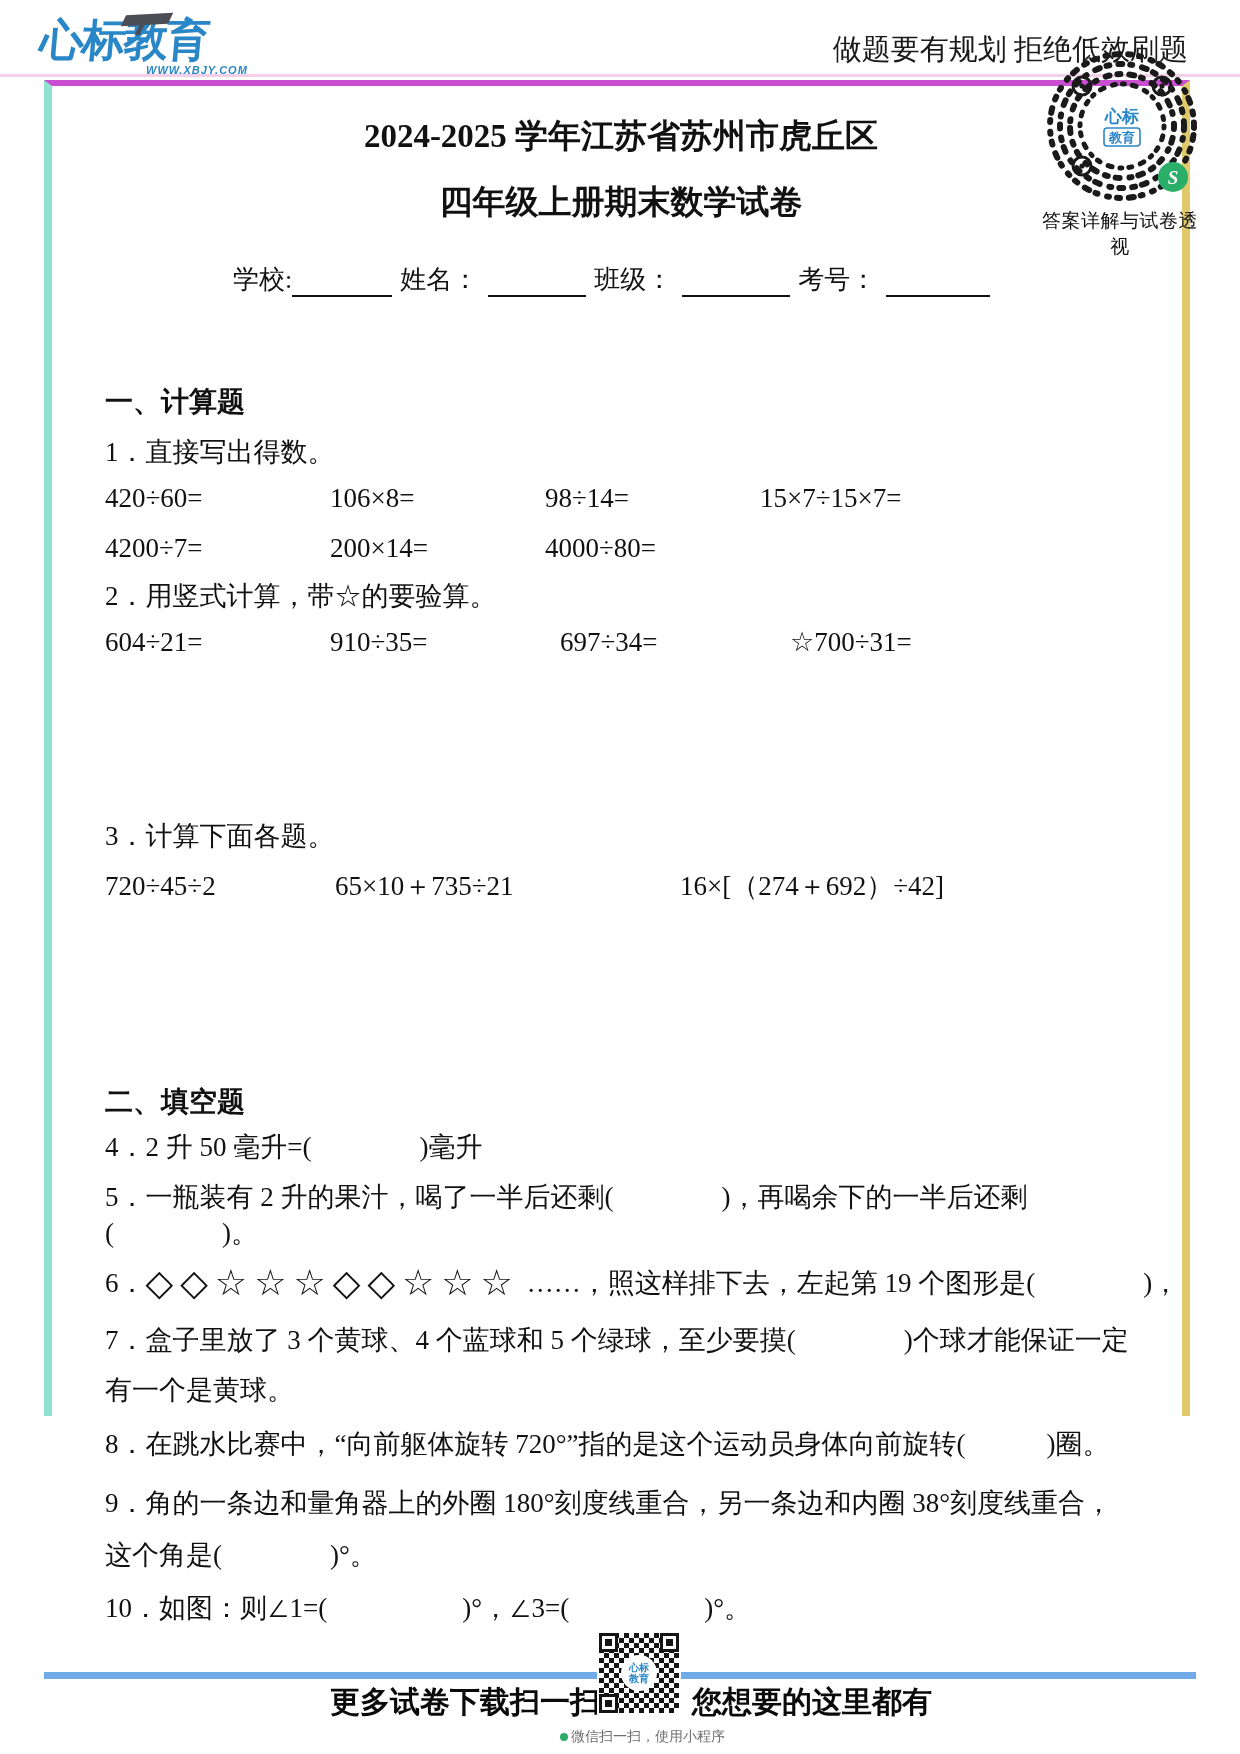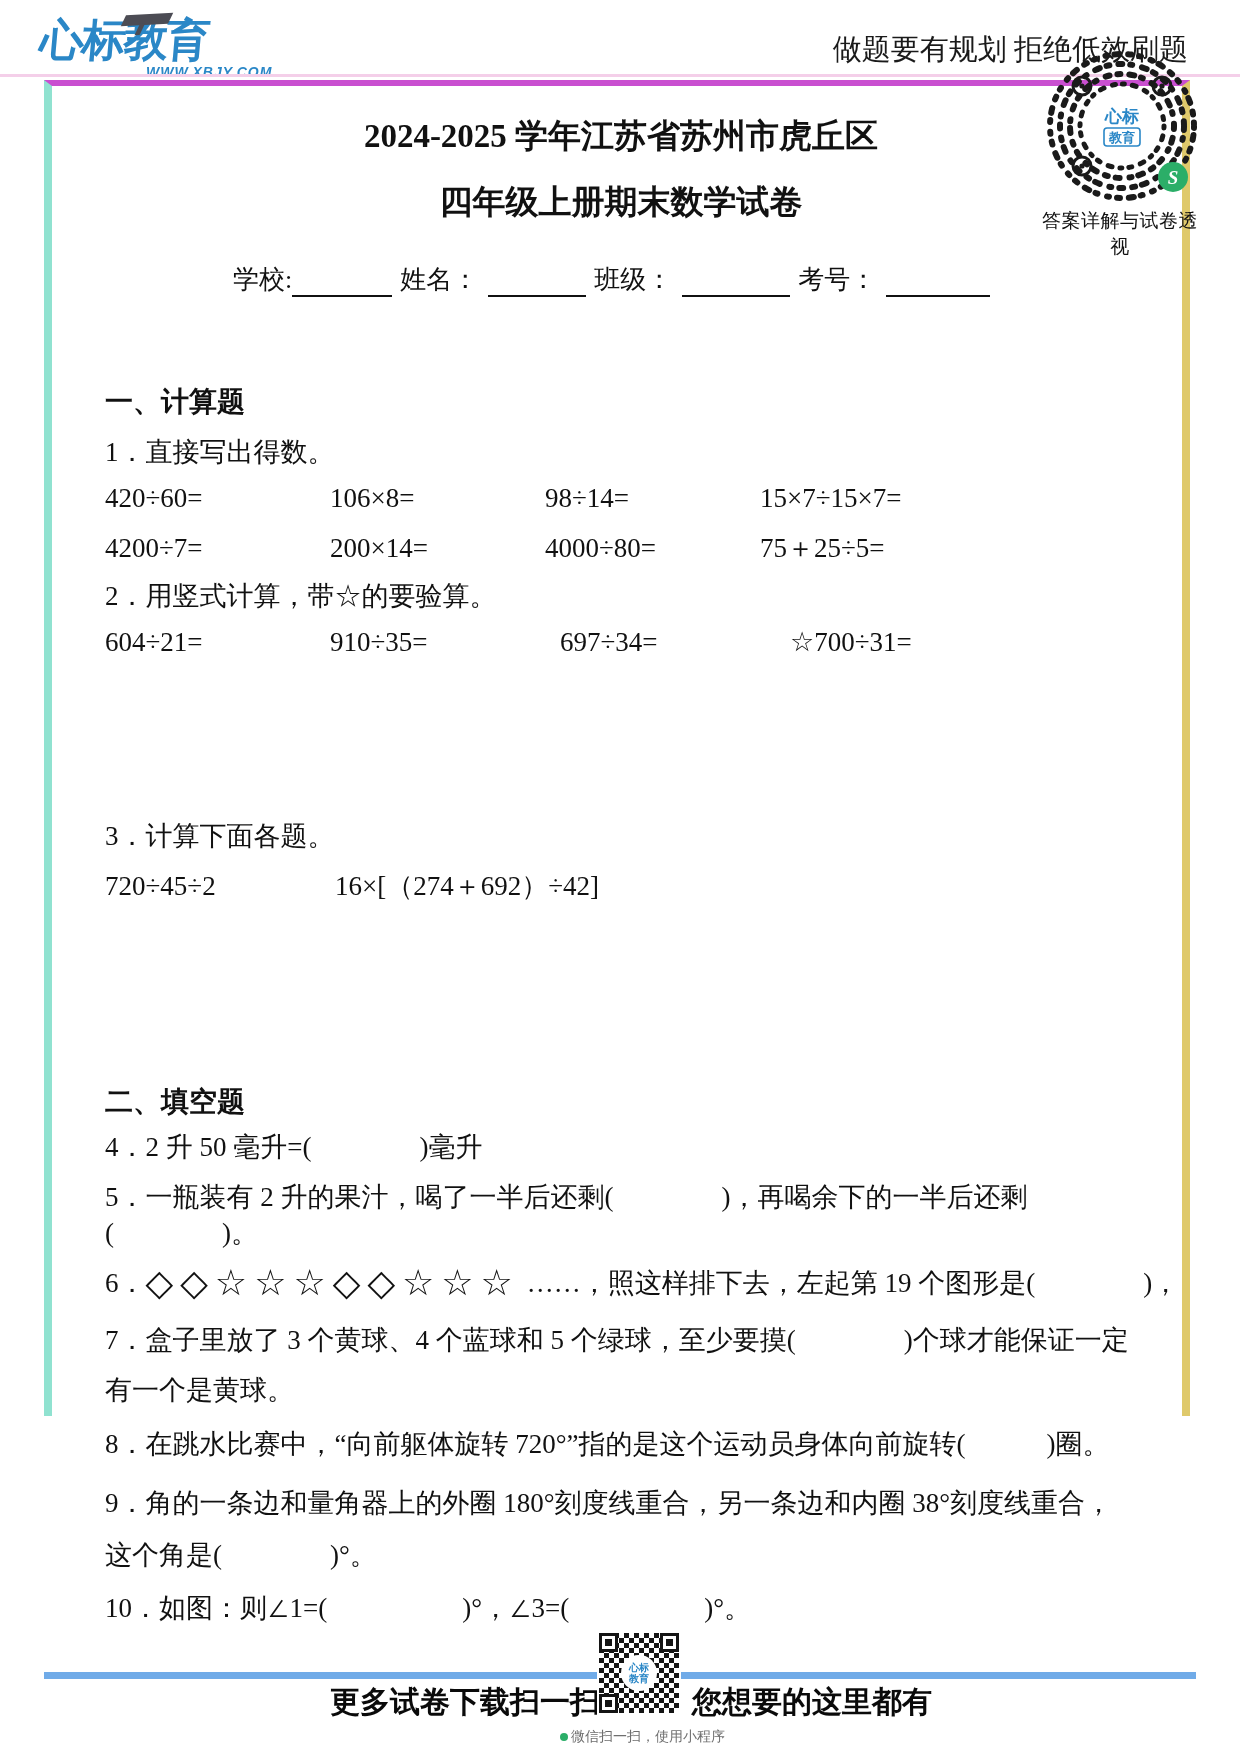--- a/index.html
+++ b/index.html
@@ -10,21 +10,21 @@
   
   .logo{position:absolute;left:40px;top:10px;width:230px;height:64px;}
   .logo-text{
     font-family:"Liberation Sans", sans-serif;font-weight:bold;font-size:44px;
     color:#2a87c7;letter-spacing:-2px;transform:skewX(-5deg);display:inline-block;line-height:60px;
   }
   .cap{position:absolute;left:84px;top:4px;width:46px;height:11px;background:#4c4c54;
        transform:skewX(-28deg) rotate(-3deg);}
   .cap::after{content:"";position:absolute;left:18px;top:9px;width:5px;height:12px;background:#4c4c54;}
   .logo-url{position:absolute;left:106px;top:54px;font-family:"Liberation Sans",sans-serif;
-    font-size:14px;font-style:italic;font-weight:bold;color:#2a87c7;letter-spacing:1px;}
+    font-size:11px;font-style:italic;font-weight:bold;color:#2a87c7;letter-spacing:1px;}
   .slogan{position:absolute;right:52px;top:30px;font-size:29px;color:#1a1a1a;}
   .header-rule{position:absolute;left:0;top:74px;width:1240px;height:3px;background:#f4cfe9;}
 
   
   .box{
     position:absolute;left:44px;top:80px;width:1146px;height:1336px;box-sizing:border-box;
     border-top:6px solid #c94fd0;border-left:8px solid #90e2d0;border-right:8px solid #dfc96b;
   }
   .box-content{padding:0 45px 0 53px;font-size:27px;}
 
@@ -118,32 +118,32 @@
       <div class="eq-row r1">
         <span>420÷60=</span>
         <span>106×8=</span>
         <span>98÷14=</span>
         <span>15×7÷15×7=</span>
       </div>
       <div class="eq-row r2">
         <span>4200÷7=</span>
         <span>200×14=</span>
         <span>4000÷80=</span>
-        <span>75＋25÷5=</span>
       </div>
       <div class="prompt p2">2．用竖式计算，带☆的要验算。</div>
       <div class="eq-row r3">
         <span>604÷21=</span>
         <span>910÷35=</span>
         <span>697÷34=</span>
         <span>☆700÷31=</span>
       </div>
       <div class="prompt p3">3．计算下面各题。</div>
       <div class="eq-row r4">
         <span>720÷45÷2</span>
+        <span>65×10＋735÷21</span>
         <span>16×[（274＋692）÷42]</span>
       </div>
 
       <div class="sec-heading sec2-heading">二、填空题</div>
       <div class="fill-line q4">4．2 升 50 毫升=(　　　　)毫升</div>
       <div class="fill-line">5．一瓶装有 2 升的果汁，喝了一半后还剩(　　　　)，再喝余下的一半后还剩(　　　　)。</div>
       <div class="q6-line1">
         <span>6．</span><span class="shapes">◇◇☆☆☆◇◇☆☆☆</span><span> ……，照这样排下去，左起第 19 个图形是(　　　　)，</span>
       </div>
       <div class="para">7．盒子里放了 3 个黄球、4 个蓝球和 5 个绿球，至少要摸(　　　　)个球才能保证一定有一个是黄球。</div>

